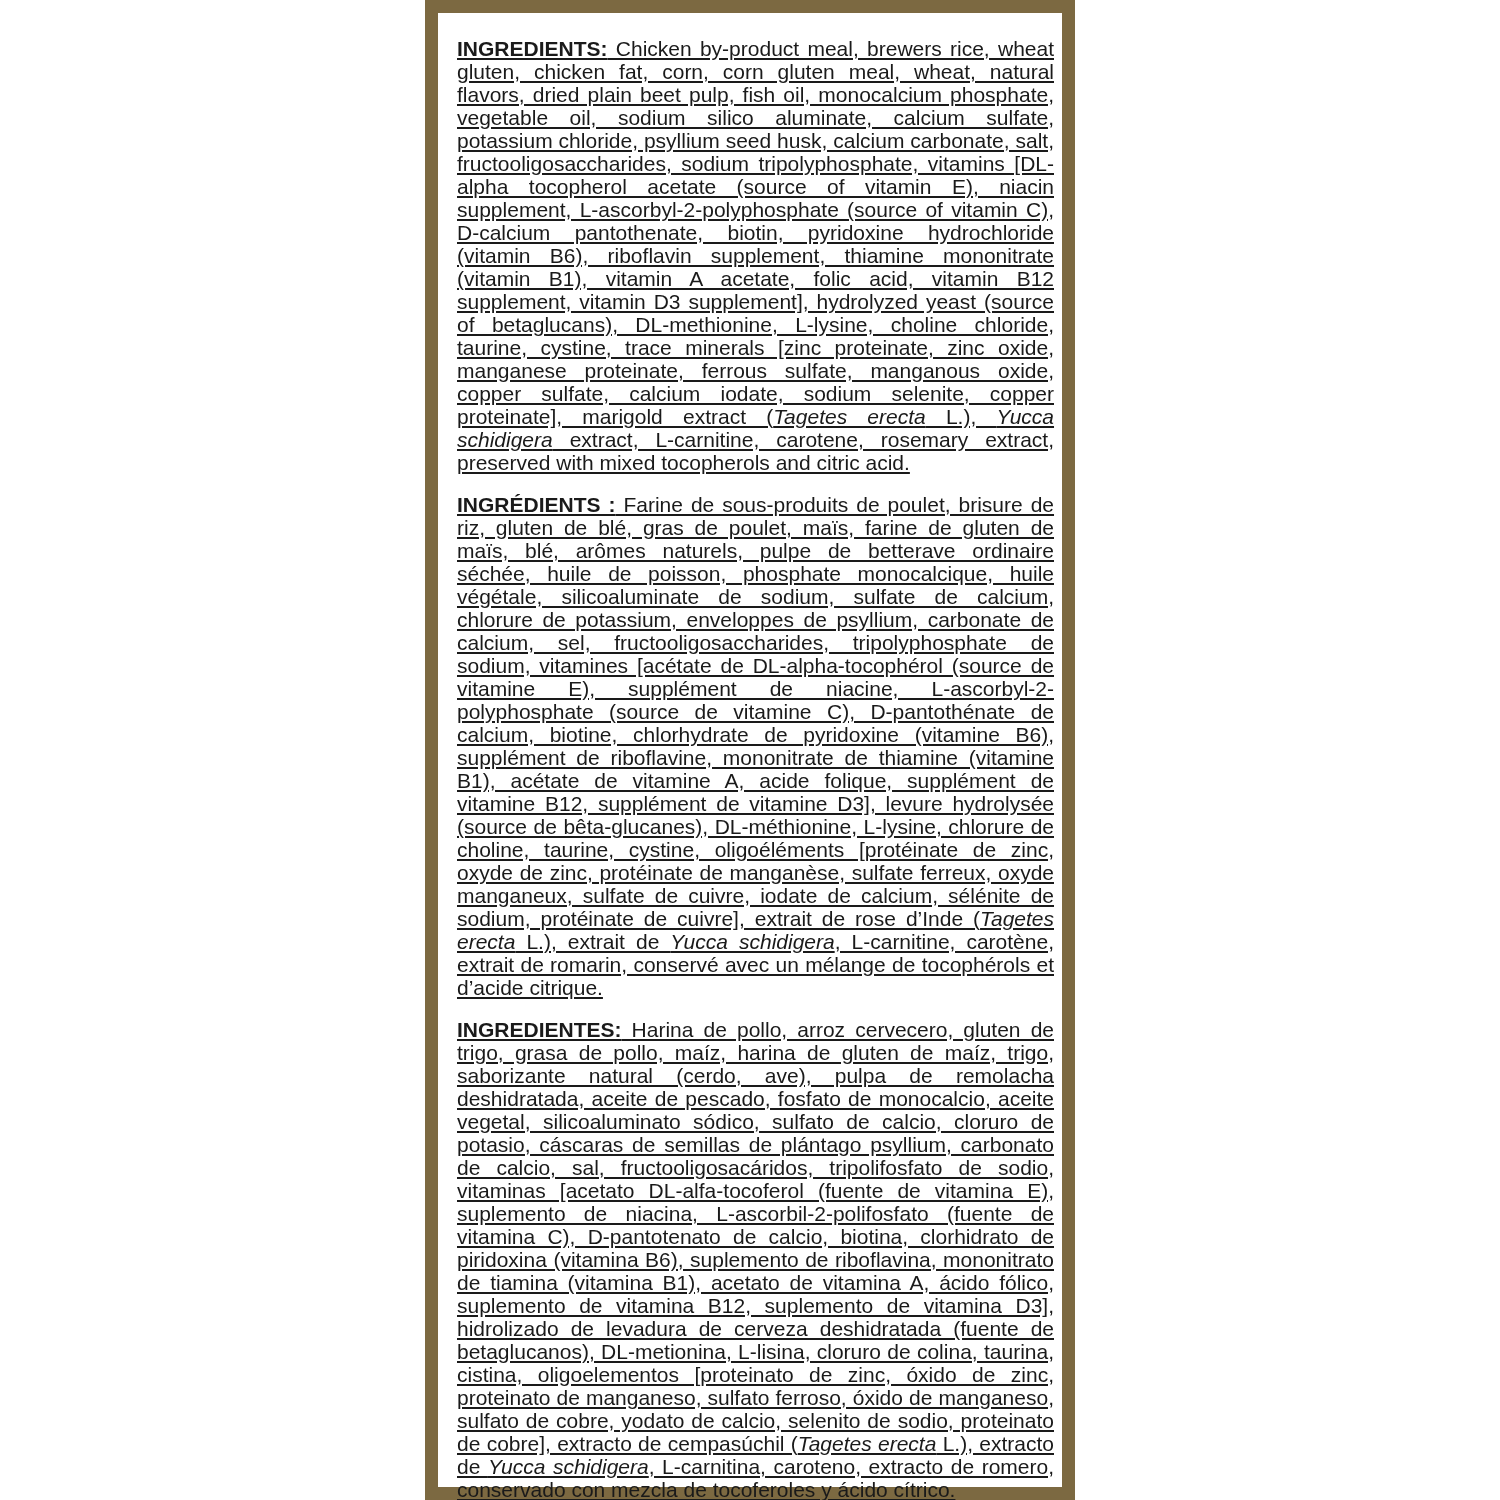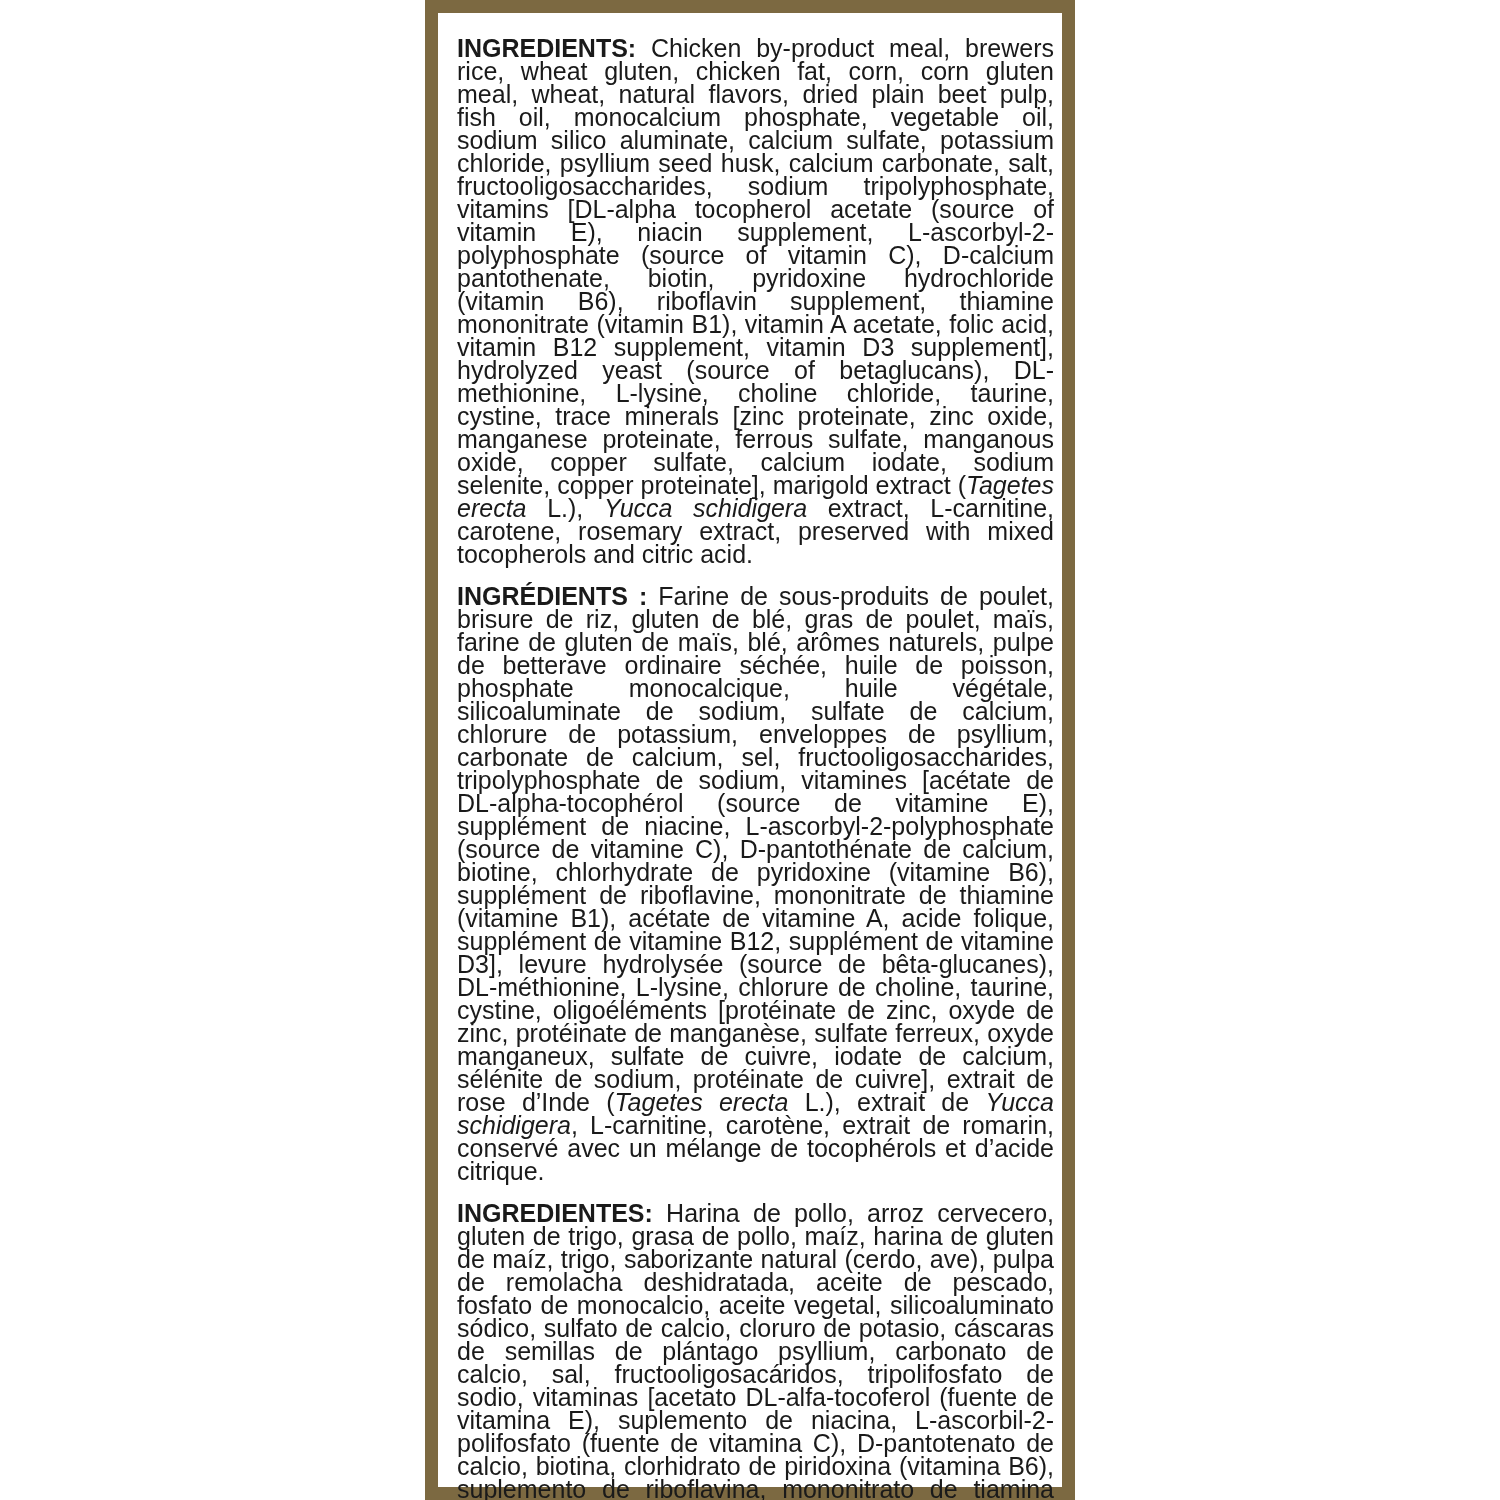--- a/index.html
+++ b/index.html
@@ -23,24 +23,25 @@
     box-sizing: border-box;
     border: 13px solid #7c6941; 
     background: #ffffff;
   }
   .content {
     box-sizing: border-box;
     width: 100%;
     height: 100%;
     padding: 24px 8px 0 19px;
     font-family: "Liberation Sans", "DejaVu Sans", sans-serif;
-    font-size: 25px;
+    font-size: 21px;
     line-height: 23px;
     color: #1a1a1a; 
     text-align: justify;
+    text-decoration: underline;
   }
   .para {
     margin: 0 0 19px 0;
   }
   .seg-bold   { font-weight: bold; }
   .seg-italic { font-style: italic; }
 </style>
 </head>
 <body>
 

